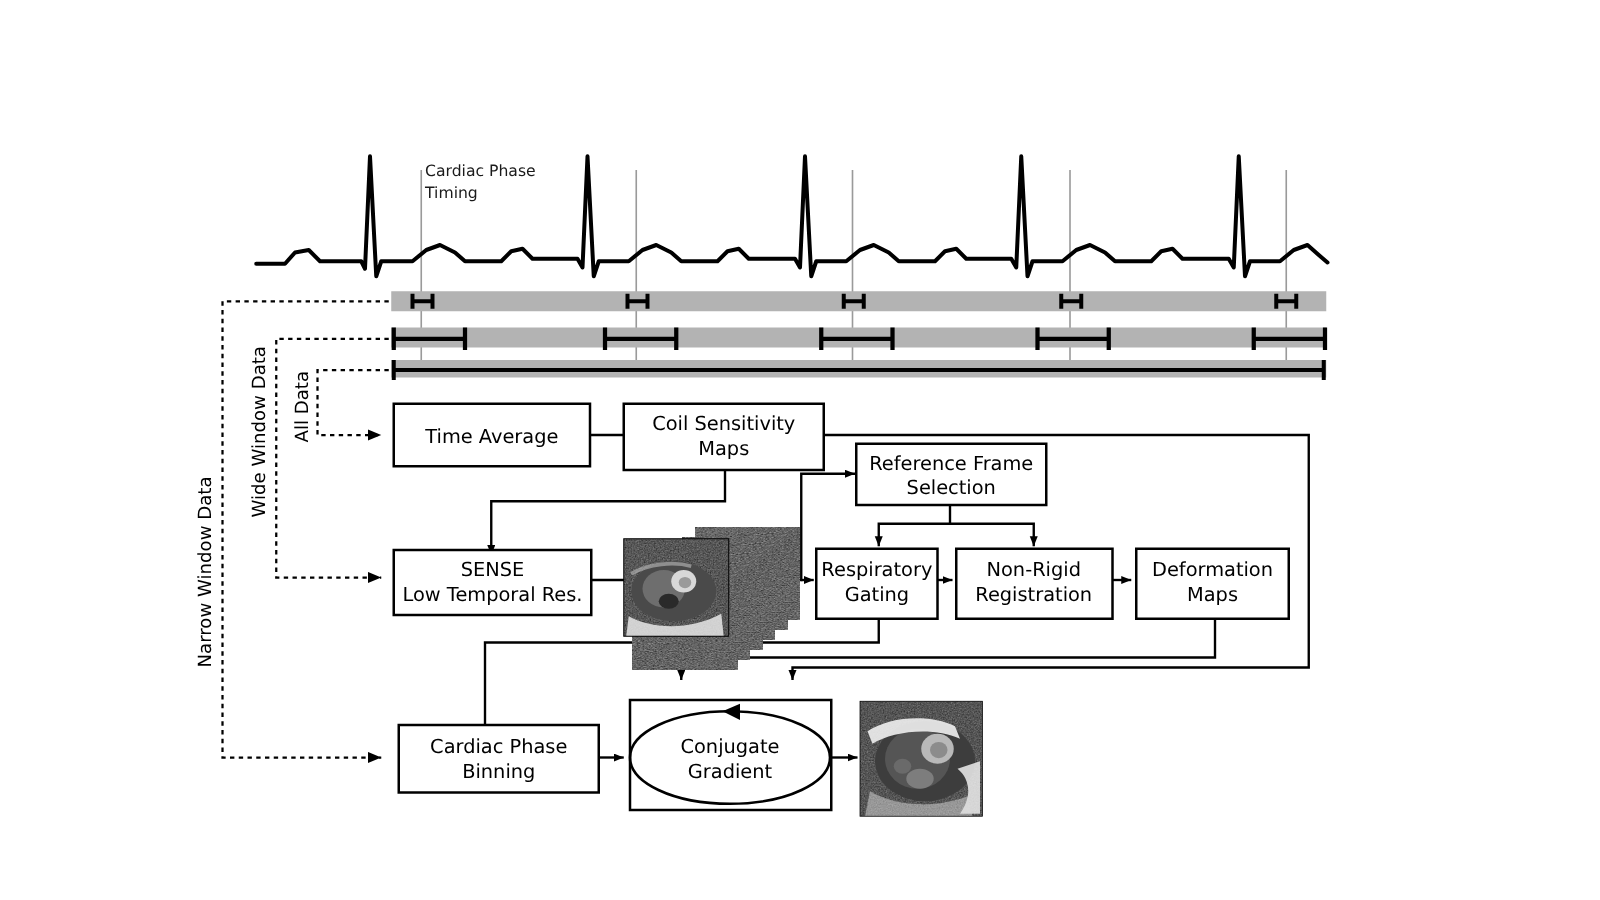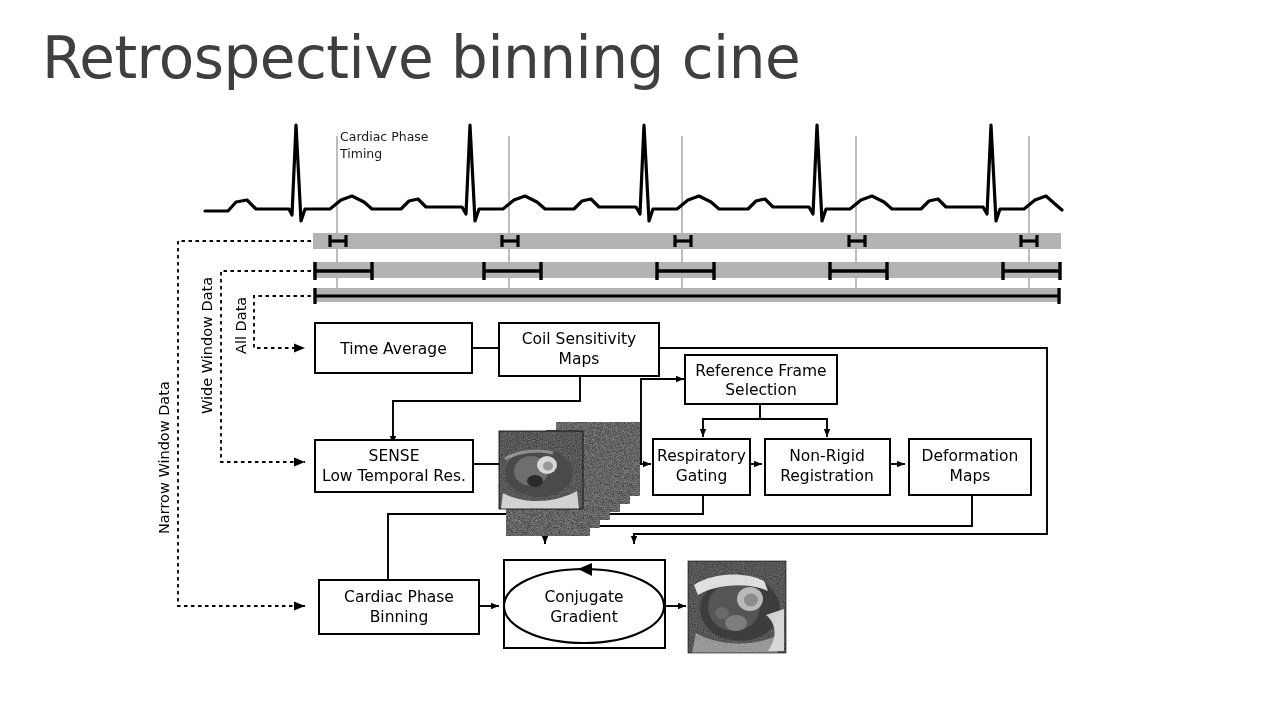--- a/index.html
+++ b/index.html
@@ -58,21 +58,20 @@
     font-size: 12.5px;
     fill: #1a1a1a;
     font-family: "DejaVu Sans", "Liberation Sans", sans-serif;
   }
 </style>
 </head>
 <body>
 
 <div id="slide">
 
-  <div id="slide-title">Retrospective binning cine</div>
 
   <div id="figure">
     <svg width="1280" height="560" viewBox="0 0 1280 560" xmlns="http://www.w3.org/2000/svg">
       <defs>
         <marker id="arrow" markerWidth="9" markerHeight="9" refX="8" refY="3.2" orient="auto" markerUnits="userSpaceOnUse">
           <path d="M0,0 L8,3.2 L0,6.4 z" fill="#000"></path>
         </marker>
         <marker id="arrowBig" markerWidth="13" markerHeight="13" refX="11" refY="4.6" orient="auto" markerUnits="userSpaceOnUse">
           <path d="M0,0 L11,4.6 L0,9.2 z" fill="#000"></path>
         </marker>

